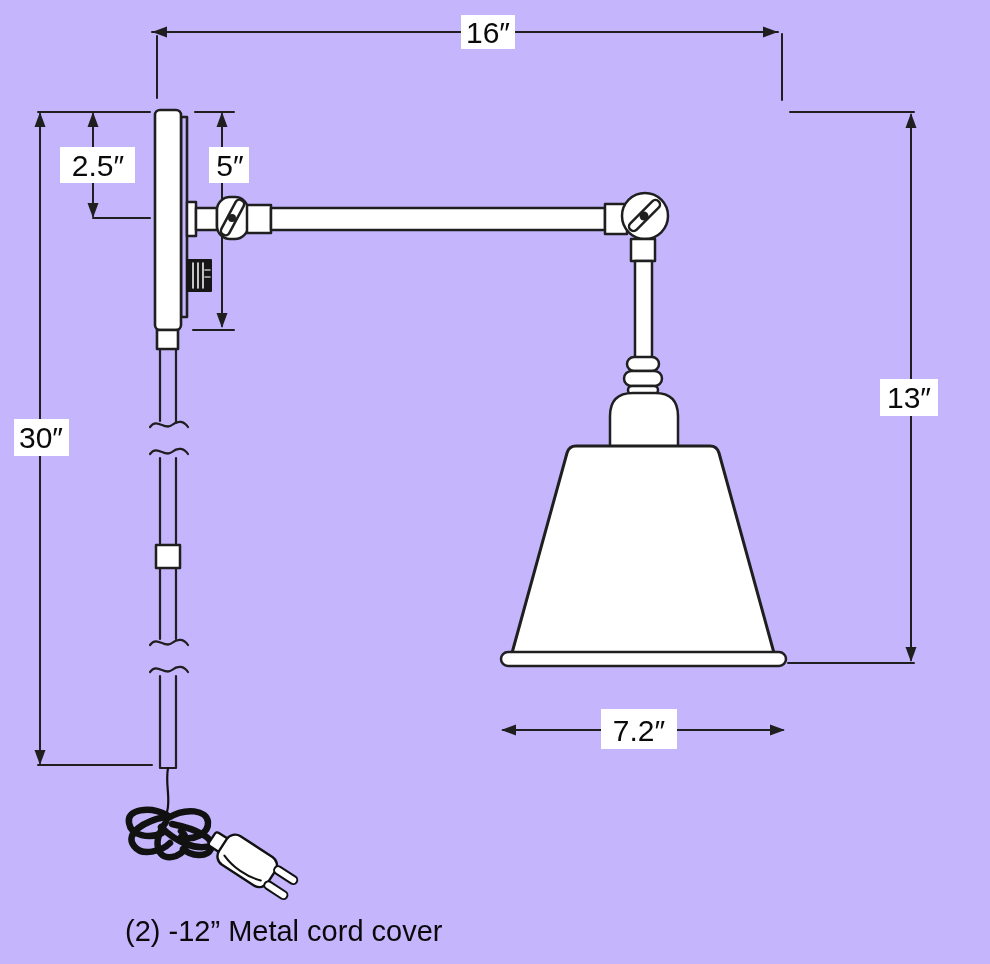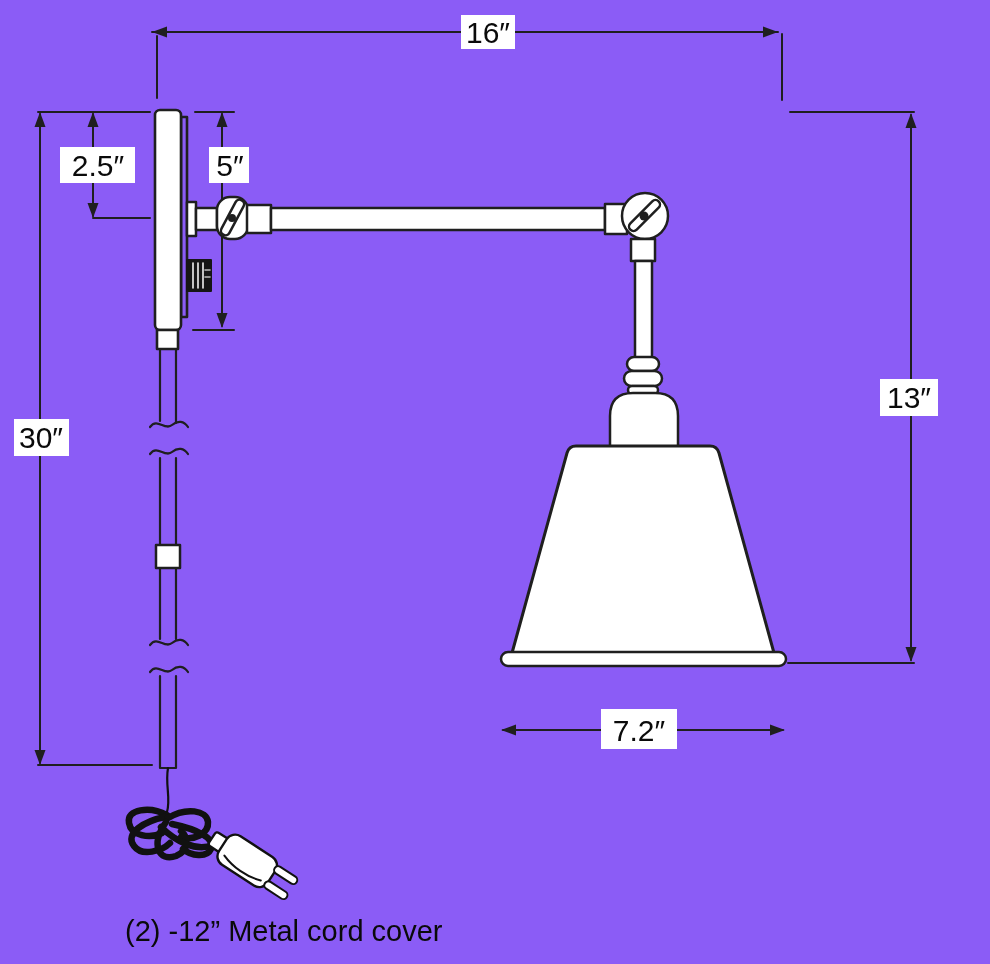--- a/index.html
+++ b/index.html
@@ -1,16 +1,16 @@
 <!DOCTYPE html>
 <html><head>
 <meta charset="utf-8">
 <style>
   html,body{margin:0;padding:0;background:#ffffff;}
-  .stage{position:relative;width:990px;height:964px;background:#8b5cf6;overflow:hidden;
+  .stage{position:relative;width:990px;height:964px;background:#c4b5fd;overflow:hidden;
          font-family:"Liberation Sans", sans-serif;}
   svg text{font-family:"Liberation Sans", sans-serif;fill:#0a0a0a;}
   .dimtxt{font-size:30px;}
   .notetxt{font-size:29px;}
 </style>
 </head>
 <body>
 
 <div class="stage">
 <svg width="990" height="964" viewBox="0 0 990 964" xmlns="http://www.w3.org/2000/svg" fill="none" stroke="#1f1f1f" stroke-width="2" stroke-linecap="round" stroke-linejoin="round">

